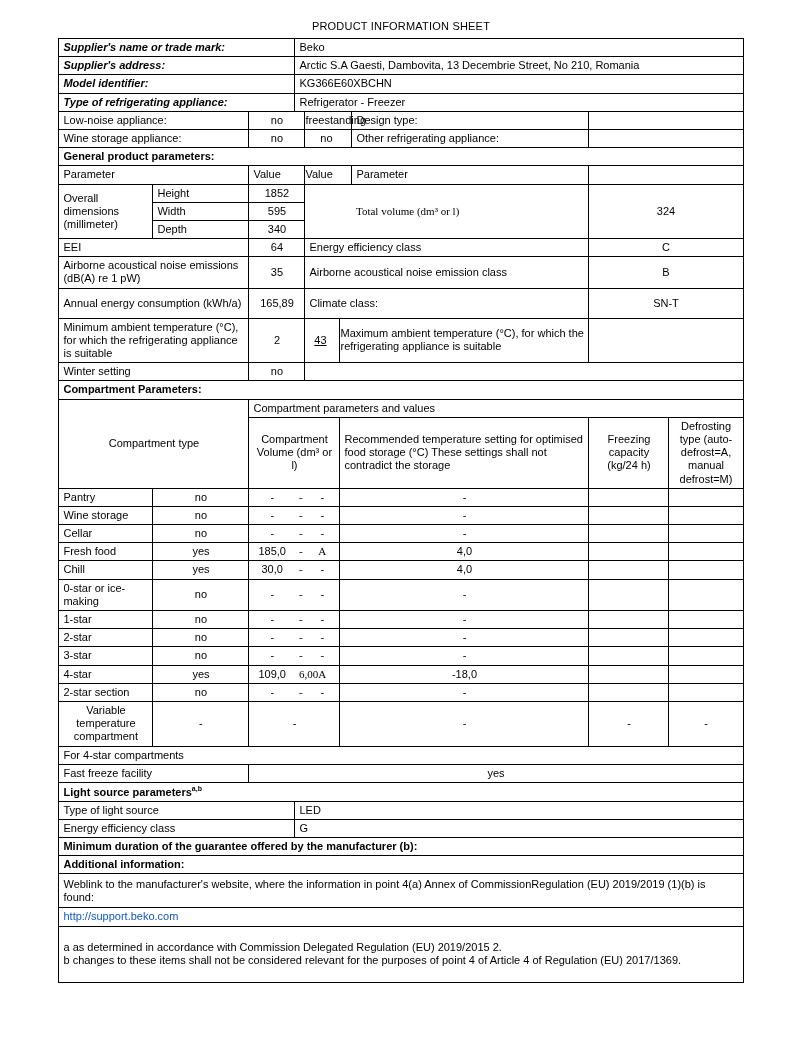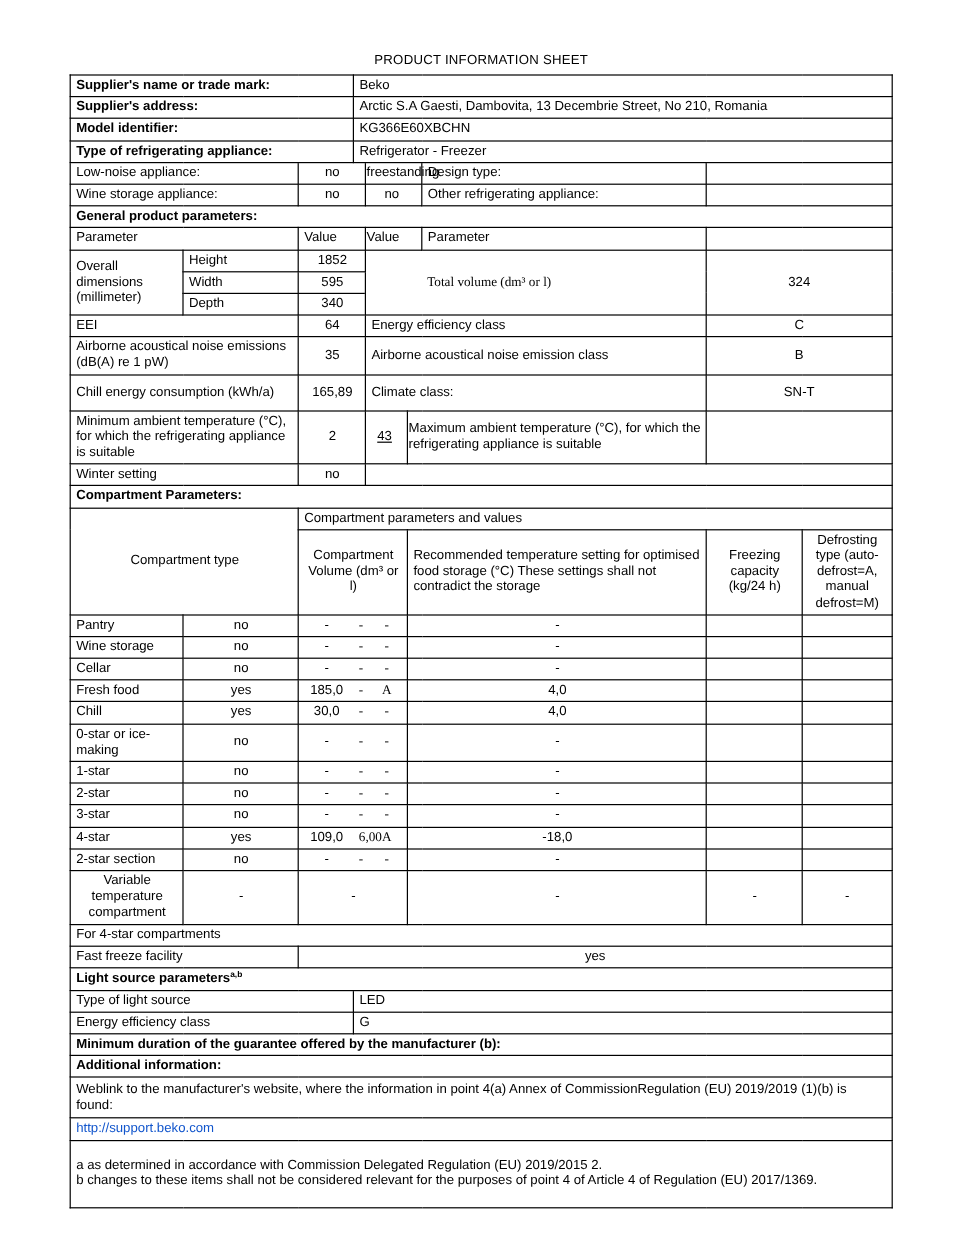--- a/index.html
+++ b/index.html
@@ -18,40 +18,40 @@
   .page {
     position: relative;
     width: 802px;
     height: 1037px;
     box-sizing: border-box;
     padding: 0;
   }
   .doc-title {
     text-align: center;
     font-size: 11px;
-    padding-top: 44px;
+    padding-top: 20px;
     padding-bottom: 6px;
     letter-spacing: 0.2px;
   }
   table.main {
     border-collapse: collapse;
     width: 684px;
     margin: 0 auto;
     table-layout: fixed;
   }
   table.main td {
     border: 1px solid #000;
     padding: 2px 4px;
     vertical-align: middle;
     font-size: 11px;
     line-height: 1.2;
     height: 17px;
     box-sizing: border-box;
   }
-  .b { font-weight: bold; }
+  .b { font-weight: bold; font-style: italic; }
   .c { text-align: center; }
   .noborder-l { border-left: none !important; font-family: Liberation Serif, serif; }
   .noborder-r { border-right: none !important; }
   .small {
     font-size: 8.5px;
     line-height: 1.15;
   }
   .sect {
     font-weight: bold;
     font-size: 11px;
@@ -164,21 +164,21 @@
     </tr>
 
     <tr>
       <td colspan="2" style="height:30px">Airborne acoustical noise emissions (dB(A) re 1 pW)</td>
       <td colspan="2" class="c">35</td>
       <td colspan="3">Airborne acoustical noise emission class</td>
       <td colspan="2" class="c">B</td>
     </tr>
 
     <tr>
-      <td colspan="2" style="height:30px">Chill energy consumption (kWh/a)</td>
+      <td colspan="2" style="height:30px">Annual energy consumption (kWh/a)</td>
       <td colspan="2" class="c">165,89</td>
       <td colspan="3">Climate class:</td>
       <td colspan="2" class="c">SN-T</td>
     </tr>
 
     <tr>
       <td colspan="2" class="small" style="height:34px">Minimum ambient temperature (°C), for which the refrigerating appliance is suitable</td>
       <td colspan="2" class="c">2</td>
       <td class="c" style="border-left:none;padding-left:0;text-decoration:underline;">43</td>
       <td colspan="2" style="border-left:none;padding-left:0;">Maximum ambient temperature (°C), for which the refrigerating appliance is suitable</td>

